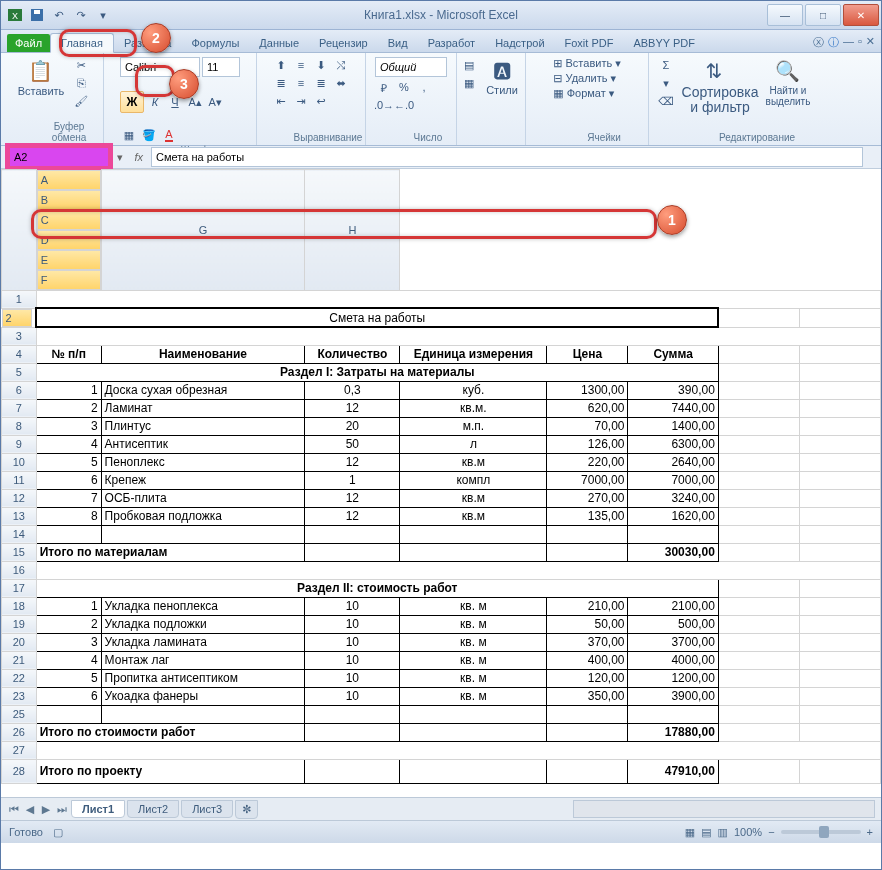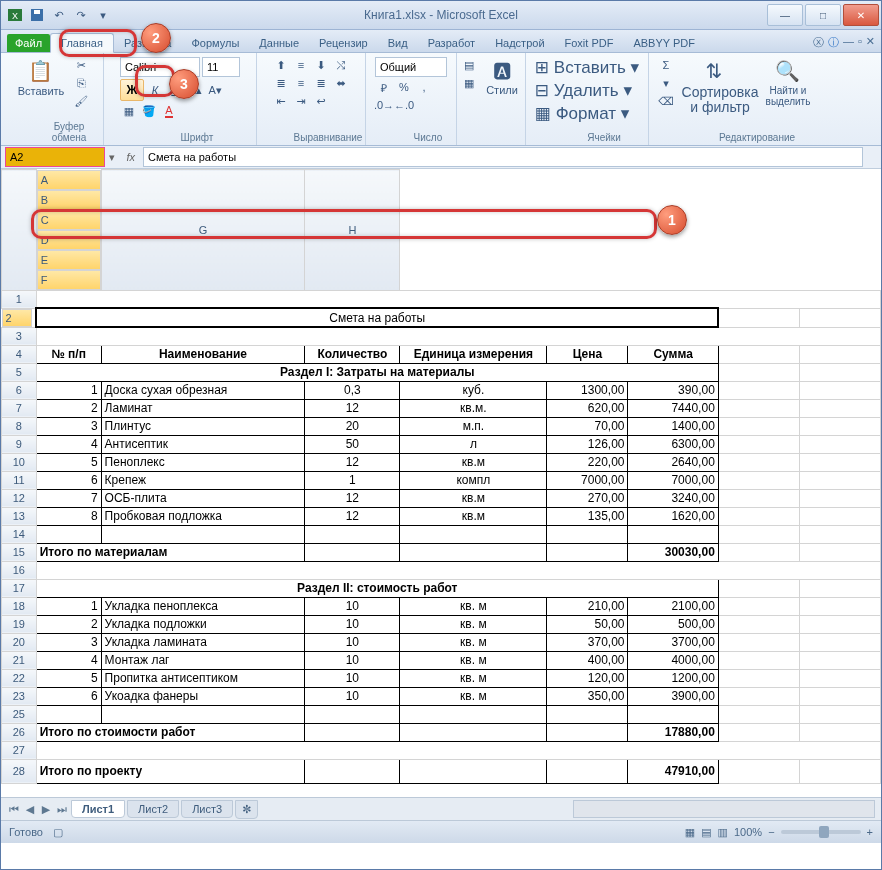--- a/index.html
+++ b/index.html
@@ -142,21 +142,21 @@
     color: #3b5a80;
     font-size: 11px;
     text-align: center;
     gap: 2px;
   }
   .bigbtn .bic { font-size: 20px; }
   .mini { width: 18px; height: 16px; display: flex; align-items: center; justify-content: center; font-size: 11px; color: #3b5a80;}
   .font-box {
     display: flex;
     flex-direction: column;
-    gap: 2px;
+    gap: 14px;
   }
   .font-row { display: flex; gap: 2px; align-items:center;}
   .sel {
     background: #fff;
     border: 1px solid #b3c5d9;
     height: 18px;
     font-size: 11px;
     padding: 0 4px;
     display: flex;
     align-items: center;
@@ -174,22 +174,22 @@
   .namebox-row {
     height: 22px;
     background: #e9eff7;
     display: flex;
     align-items: center;
     border-bottom: 1px solid #bfcddd;
   }
   .namebox {
     width: 90px;
     height: 18px;
-    background: #eab308;
-    border: 1px solid #ec4899;
+    background: #d946ef;
+    border: 5px solid #ec4899;
     margin-left: 4px;
     padding: 0 4px;
     display: flex;
     align-items: center;
     font-size: 11px;
   }
   .fx { padding: 0 8px; color: #666; font-style: italic; }
   .fbar {
     flex: 1;
     height: 18px;
@@ -428,21 +428,21 @@
         <div class="mini">⇤</div>
         <div class="mini">⇥</div>
         <div class="mini">↩</div>
       </div>
     </div>
     <div class="gtitle">Выравнивание</div>
   </div>
 
   <div class="rgroup" style="width:78px;">
     <div style="display:flex;flex-direction:column;gap:2px;">
-      <div class="sel" style="width:62px;">Общий</div>
+      <div class="sel" style="width:62px;font-style:italic;">Общий</div>
       <div class="font-row">
         <div class="mini">₽</div>
         <div class="mini">%</div>
         <div class="mini">,</div>
       </div>
       <div class="font-row">
         <div class="mini">.0→</div>
         <div class="mini">←.0</div>
       </div>
     </div>
@@ -457,21 +457,21 @@
     </div>
     <div class="bigbtn">
       <span class="bic">🅰</span>
       <span>Стили</span>
     </div>
     </div>
     <div class="gtitle" style="visibility:hidden;">Стили</div>
   </div>
 
   <div class="rgroup" style="width:110px;">
-    <div style="display:flex;flex-direction:column;gap:2px;font-size:17px;color:#3b5a80;">
+    <div style="display:flex;flex-direction:column;gap:2px;font-size:11px;color:#3b5a80;">
       <div>⊞ <span>Вставить</span> ▾</div>
       <div>⊟ <span>Удалить</span> ▾</div>
       <div>▦ <span>Формат</span> ▾</div>
     </div>
     <div class="gtitle">Ячейки</div>
   </div>
 
   <div class="rgroup" style="width:170px;border-right:none;">
     <div class="rgroup-body">
       <div style="display:flex;flex-direction:column;gap:2px;">

